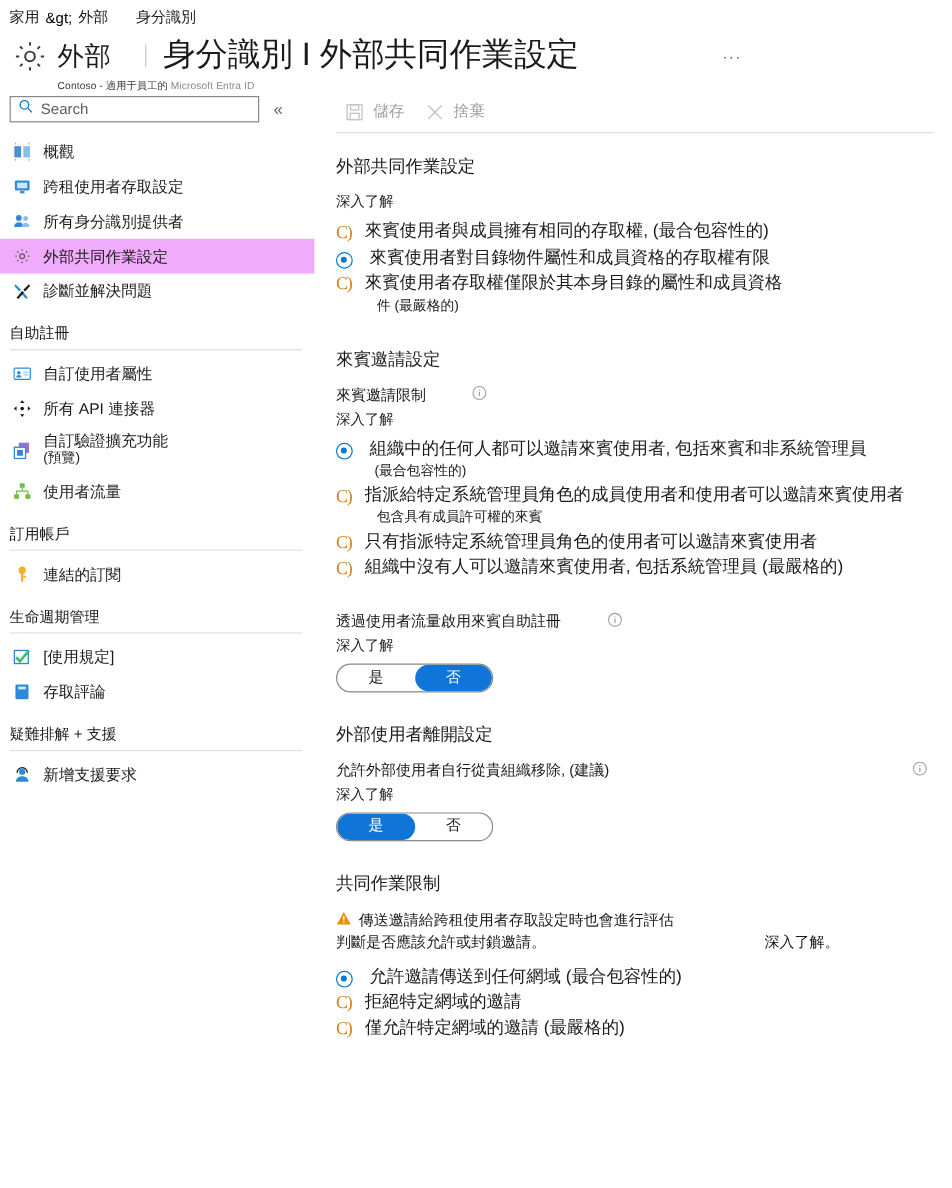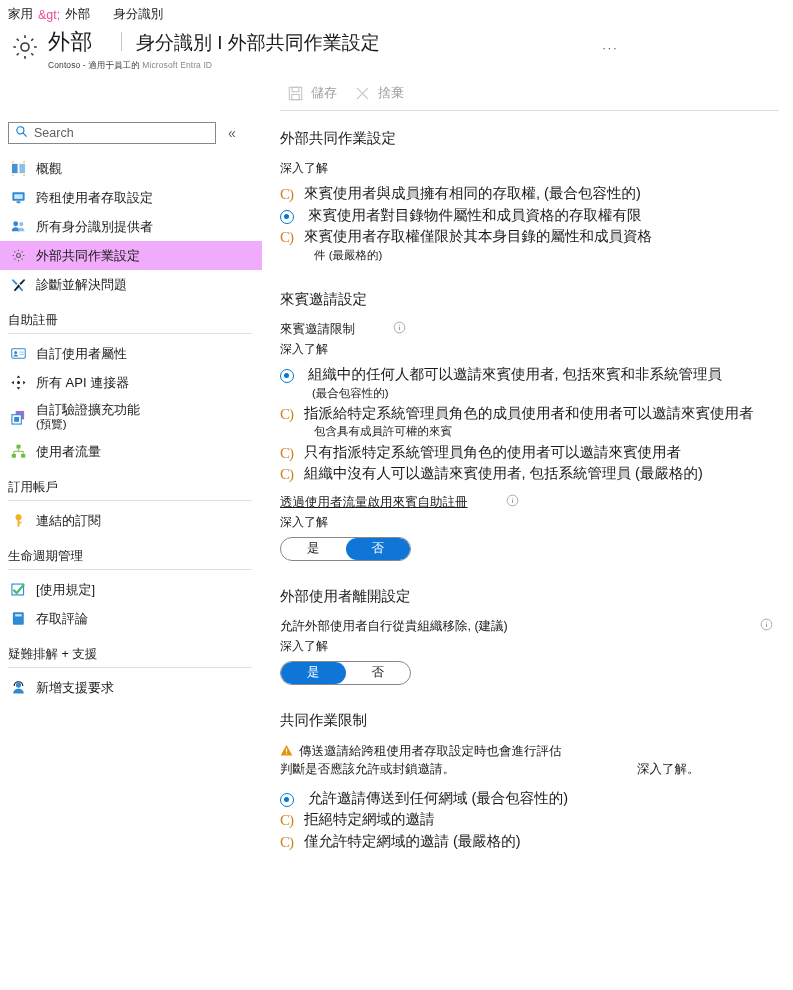--- a/index.html
+++ b/index.html
@@ -18,21 +18,21 @@
     padding: 5px 0 0 8px;
     font-size: 12.5px;
     color: #1b1a19;
     white-space: nowrap;
     height: 24px;
     display: flex;
     align-items: center;
     gap: 0;
   }
   .crumb { margin-right: 5px; }
-  .crumb-sep { color: #ec4899; margin-right: 5px; }
+  .crumb-sep { color: #000000; margin-right: 5px; }
   .crumb-gap { display: inline-block; width: 18px; }
 
   
   .page-header {
     display: flex;
     align-items: flex-start;
     padding: 3px 8px 0 10px;
     height: 52px;
     position: relative;
   }
@@ -55,21 +55,21 @@
   }
   .title-divider {
     display: inline-block;
     width: 1px; height: 19px;
     background: #c8c6c4;
     margin: 0 14px 0 28px;
     position: relative;
     top: 2px;
   }
   .title-sub {
-    font-size: 19px;
+    font-size: 27px;
     font-weight: 400;
     color: #1b1a19;
   }
   .header-subtitle {
     font-size: 8.5px;
     color: #3b3a39;
     margin-top: 3px;
     letter-spacing: 0.1px;
   }
   .header-subtitle .dim { color: #8a8886; }
@@ -83,21 +83,20 @@
   }
 
   
   .body-split { display: flex; height: 885px; }
 
   
   .sidebar {
     width: 262px;
     flex: 0 0 262px;
     padding-top: 4px;
-    margin-top: 42px;
   }
   .search-row {
     display: flex;
     align-items: center;
     padding: 0 0 0 8px;
   }
   .search-box {
     position: relative;
     width: 208px;
     height: 22px;
@@ -314,21 +313,21 @@
   }
   .warn-line2 {
     display: flex;
     align-items: baseline;
     font-size: 12.5px;
     color: #1b1a19;
   }
   .warn-line2 .gap { display: inline-block; width: 182px; }
 
   .mt-sec { margin-top: 26px; }
-  .mt-sm { margin-top: 10px; text-decoration: underline; }
+  .mt-sm { margin-top: 26px; }
   .mt-xs { margin-top: 10px; }
 </style>
 </head>
 <body>
 
 <div class="breadcrumb">
   <span class="crumb">家用</span>
   <span class="crumb-sep">&amp;gt;</span>
   <span class="crumb">外部</span>
   <span class="crumb-gap"></span>

